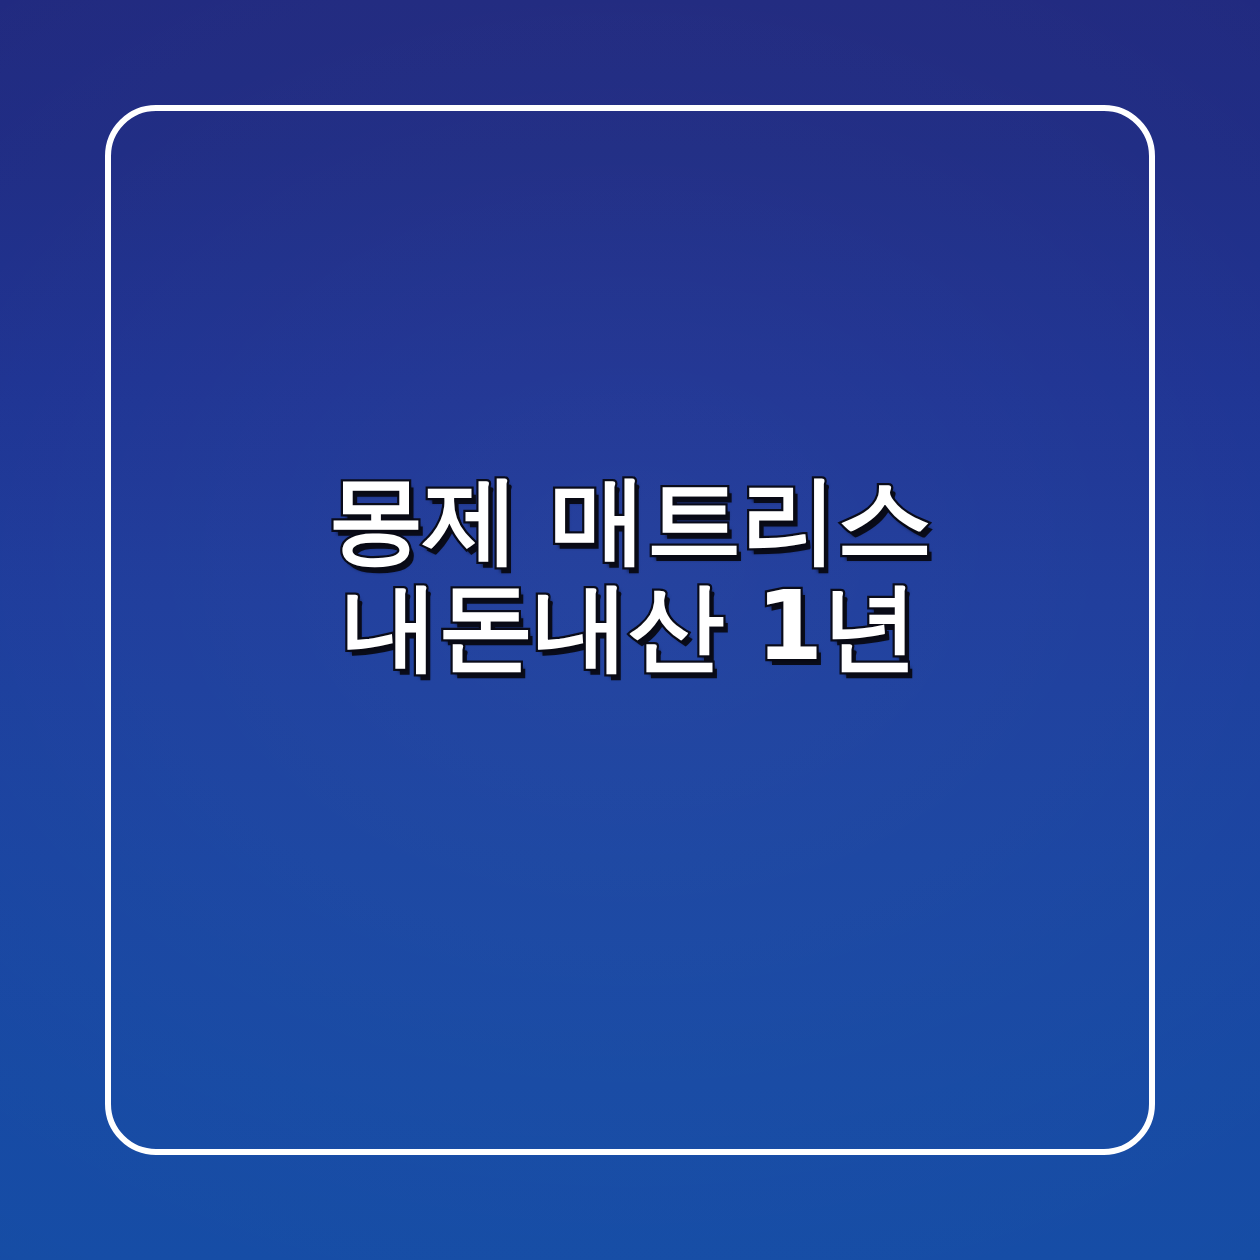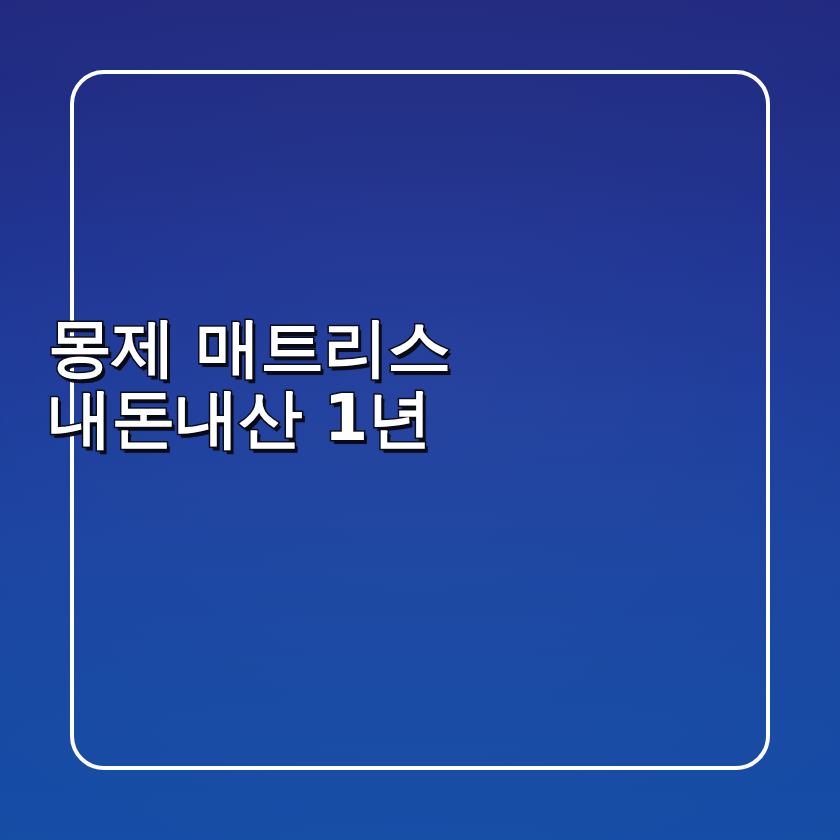--- a/index.html
+++ b/index.html
@@ -56,20 +56,21 @@
     border-radius: 34px;
     pointer-events: none;
   }
 
   
   .headline {
     position: absolute;
     left: 0;
     right: 0;
     top: 312px;
+    text-align: center;
     padding: 0 48px;
     box-sizing: border-box;
   }
 
   .headline .line {
     display: block;
     font-size: 64px;
     line-height: 71px;
     font-weight: 700;
     letter-spacing: -0.5px;

